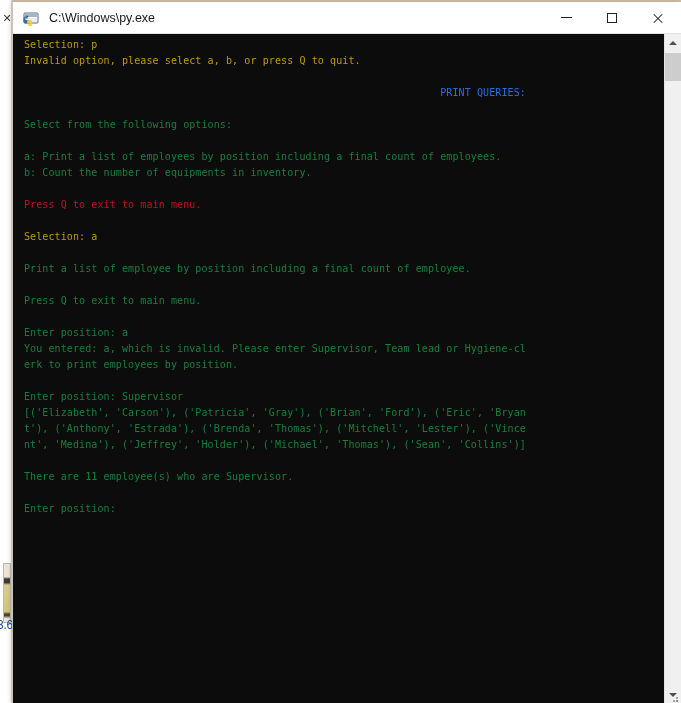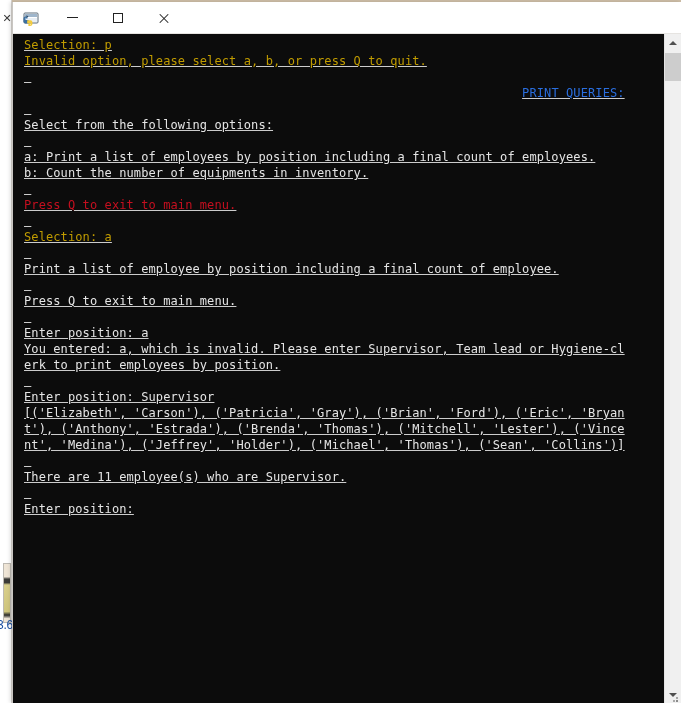--- a/index.html
+++ b/index.html
@@ -151,29 +151,28 @@
     position: relative;
     height: 669px;
     background: #0c0c0c;
     overflow: hidden;
   }
   #console-text {
     position: absolute;
     left: 0; top: 0;
     padding: 3px 0 0 11px;
     font-family: "DejaVu Sans Mono", "Liberation Mono", monospace;
-    font-size: 12px;
+    font-size: 10px;
     line-height: 16px;
     white-space: pre;
     color: #cccccc;
     letter-spacing: 0.1px;
-    text-decoration: underline;
   }
   .ln { display: block; height: 16px; }
-  .c-white  { color: #e5e5e5; }
+  .c-white  { color: #15803d; }
   .c-orange { color: #c19c00; }
   .c-blue   { color: #2a6ede; text-align: right; }
   .c-red    { color: #c50f1f; }
 
   
   #console-scrollbar {
     position: absolute;
     right: 0; top: 0;
     width: 17px;
     height: 669px;
@@ -246,20 +245,21 @@
           <path d="M3 9 h12 v4 h-12 z" fill="#e8eef4"></path>
           <path d="M4.5 6.2 l2 1.3 l-2 1.3 z" fill="#2b3c4d"></path>
           <path d="M1.5 9.5 c0-1.2 .8-2 2-2 h2 v2 h-2 v1.5 h3.2 v3.4 h-3.2 c-1.2 0-2-.8-2-2 z" fill="#3b6fa0"></path>
           <path d="M7.2 14.6 c0 1.2-.8 2-2 2 h-2 v-2 h2 v-1.5 h-3.2" fill="none"></path>
           <path d="M5.2 11.2 h3.3 c1.1 0 1.9 .8 1.9 1.9 v1.9 c0 1.1-.8 1.9-1.9 1.9 h-2.1 v-1.9 h2.1 v-.6 h-3.3 z" fill="#f4cc3e"></path>
           <circle cx="3.3" cy="9.1" r="0.45" fill="#ffffff"></circle>
           <circle cx="8.6" cy="15.8" r="0.45" fill="#ffffff"></circle>
         </svg>
       </div>
 
+      <div id="title-text">C:\Windows\py.exe</div>
 
       <div class="win-btn">
         <span class="glyph-min"></span>
       </div>
       <div class="win-btn">
         <span class="glyph-max"></span>
       </div>
       <div class="win-btn close">
         <span class="glyph-close"></span>
       </div>

